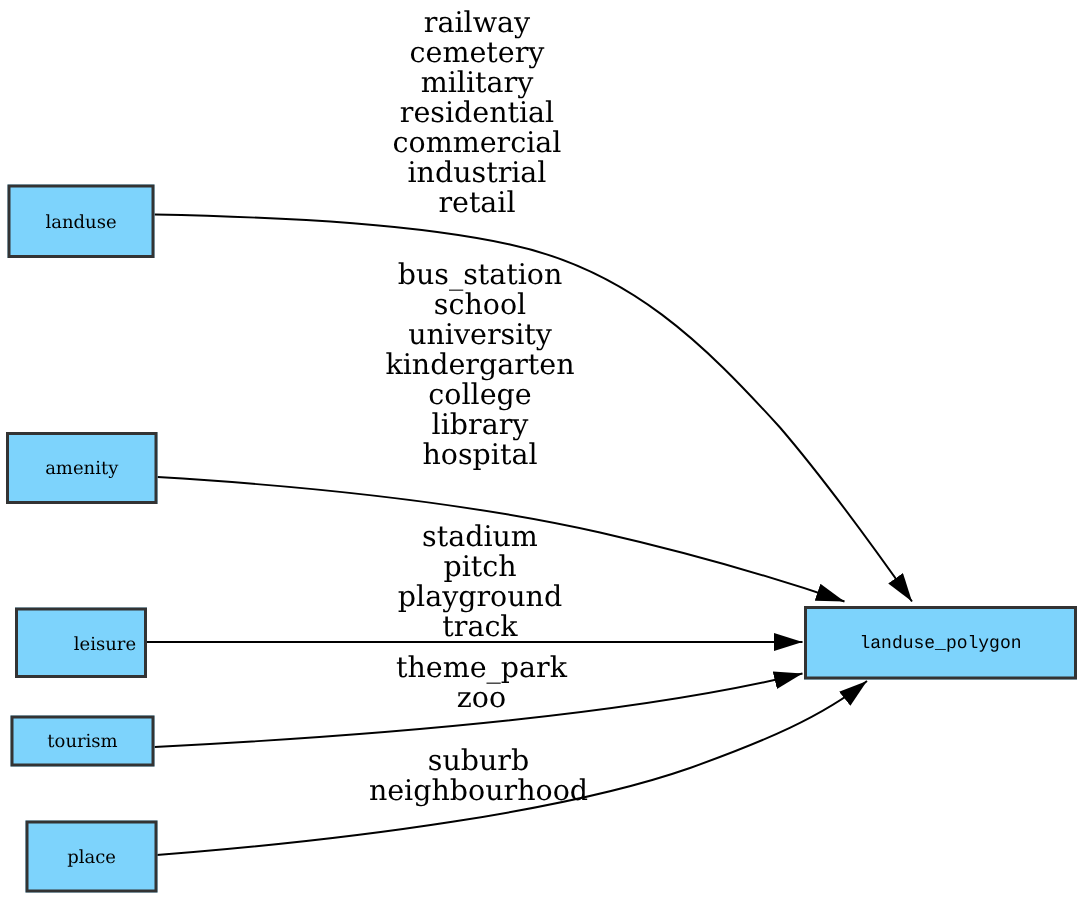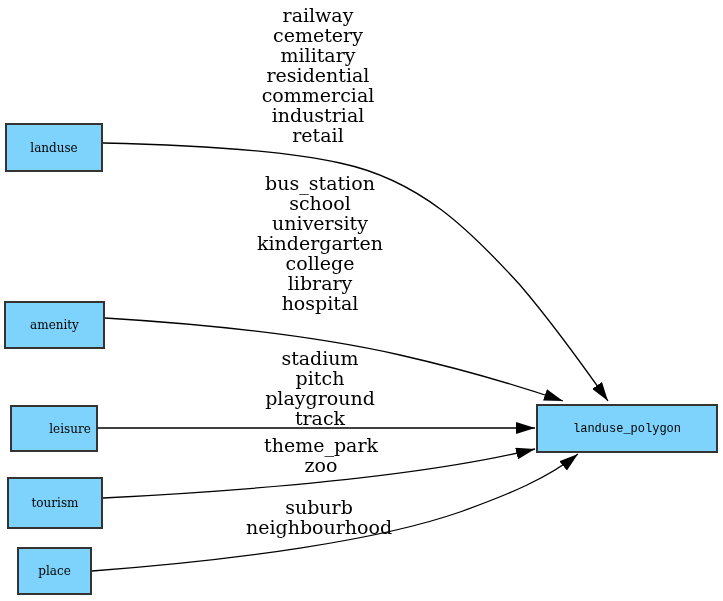--- a/index.html
+++ b/index.html
@@ -42,24 +42,24 @@
   }
   .edge-labels {
     position: absolute;
     transform: translateX(-50%);
     text-align: center;
     font-size: 19px;
     line-height: 20px;
     white-space: nowrap;
   }
   .node-landuse          { left: 5px;   top: 123px; width: 98px;  height: 49px; }
-  .node-amenity          { left: 4px;   top: 301px; width: 101px; height: 48px; }
+  .node-amenity          { left: 4px;   top: 288px; width: 101px; height: 48px; }
   .node-leisure          { left: 10px;  top: 405px; width: 88px;  height: 47px; padding-left: 32px; }
-  .node-tourism          { left: 7px;   top: 477px; width: 96px;  height: 52px; }
-  .node-place            { left: 17px;  top: 547px; width: 75px;  height: 48px; text-align: center; }
+  .node-tourism          { left: 7px;   top: 477px; width: 96px;  height: 34px; }
+  .node-place            { left: 17px;  top: 547px; width: 88px;  height: 48px; text-align: center; }
   .node-landuse-polygon  { left: 536px; top: 404px; width: 182px; height: 49px; font-family: Liberation Mono, monospace; }
   .labels-landuse  { left: 318px; top: 5px; }
   .labels-amenity  { left: 320px; top: 173px; }
   .labels-leisure  { left: 320px; top: 348px; }
   .labels-tourism  { left: 321px; top: 435px; }
   .labels-place    { left: 319px; top: 497px; }
 </style>
 </head>
 <body>
 

